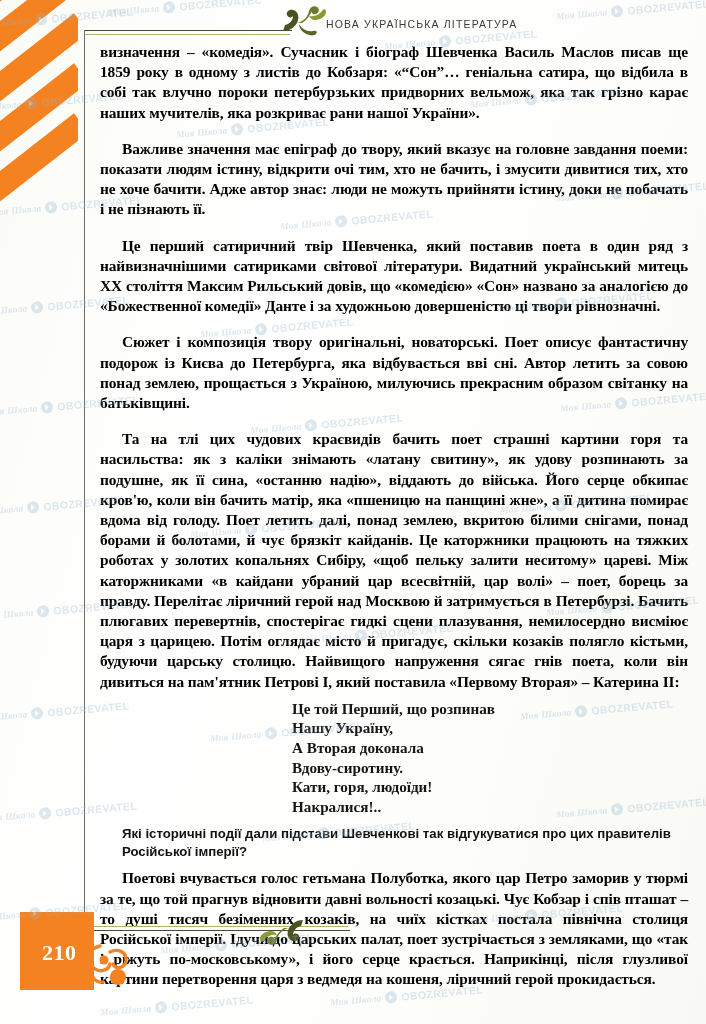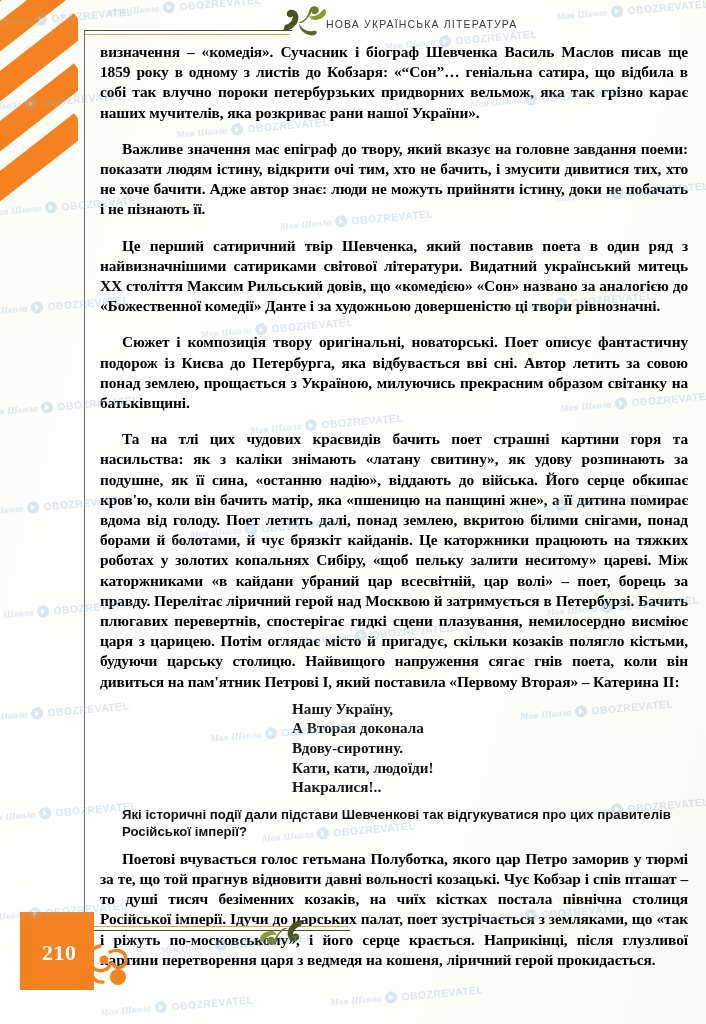--- a/index.html
+++ b/index.html
@@ -268,24 +268,25 @@
 
     <p class="body noindent">визначення – «комедія». Сучасник і біограф Шевченка Василь Маслов писав ще 1859 року в одному з листів до Кобзаря: «“Сон”… геніальна сатира, що відбила в собі так влучно пороки петербурзьких придворних вельмож, яка так грізно карає наших мучителів, яка розкриває рани нашої України».</p>
     <p class="body">Важливе значення має епіграф до твору, який вказує на головне завдання поеми: показати людям істину, відкрити очі тим, хто не бачить, і змусити дивитися тих, хто не хоче бачити. Адже автор знає: люди не можуть прийняти істину, доки не побачать і не пізнають її.</p>
     <p class="body">Це перший сатиричний твір Шевченка, який поставив поета в один ряд з найвизначнішими сатириками світової літератури. Видатний український митець XX століття Максим Рильський довів, що «комедією» «Сон» названо за аналогією до «Божественної комедії» Данте і за художньою довершеністю ці твори рівнозначні.</p>
 
 
     <p class="body">Сюжет і композиція твору оригінальні, новаторські. Поет описує фантастичну подорож із Києва до Петербурга, яка відбувається вві сні. Автор летить за совою понад землею, прощається з Україною, милуючись прекрасним образом світанку на батьківщині.</p>
     <p class="body">Та на тлі цих чудових краєвидів бачить поет страшні картини горя та насильства: як з каліки знімають «латану свитину», як удову розпинають за подушне, як її сина, «останню надію», віддають до війська. Його серце обкипає кров'ю, коли він бачить матір, яка «пшеницю на панщині жне», а її дитина помирає вдома від голоду. Поет летить далі, понад землею, вкритою білими снігами, понад борами й болотами, й чує брязкіт кайданів. Це каторжники працюють на тяжких роботах у золотих копальнях Сибіру, «щоб пельку залити неситому» цареві. Між каторжниками «в кайдани убраний цар всесвітній, цар волі» – поет, борець за правду. Перелітає ліричний герой над Москвою й затримується в Петербурзі. Бачить плюгавих перевертнів, спостерігає гидкі сцени плазування, немилосердно висміює царя з царицею. Потім оглядає місто й пригадує, скільки козаків полягло кістьми, будуючи царську столицю. Найвищого напруження сягає гнів поета, коли він дивиться на пам'ятник Петрові I, який поставила «Первому Вторая» – Катерина II:</p>
 
     <div class="verse">
+      <div class="verse-line">Це той Перший, що розпинав</div>
       <div class="verse-line">Нашу Україну,</div>
       <div class="verse-line">А Вторая доконала</div>
       <div class="verse-line">Вдову-сиротину.</div>
-      <div class="verse-line">Кати, кати, людоїди!</div>
+      <div class="verse-line">Кати, горя, людоїди!</div>
       <div class="verse-line">Накралися!..</div>
     </div>
 
     <div class="q-block">
       <div class="q-text">Які історичні події дали підстави Шевченкові так відгукуватися про цих правителів Російської імперії?</div>
     </div>
 
     <p class="body">Поетові вчувається голос гетьмана Полуботка, якого цар Петро заморив у тюрмі за те, що той прагнув відновити давні вольності козацькі. Чує Кобзар і спів пташат – то душі тисяч безіменних козаків, на чиїх кістках постала північна столиця Російської імперії. Ідучи до царських палат, поет зустрічається з земляками, що «так і ріжуть по-московському», і його серце крається. Наприкінці, після глузливої картини перетворення царя з ведмедя на кошеня, ліричний герой прокидається.</p>
   </div>
 

